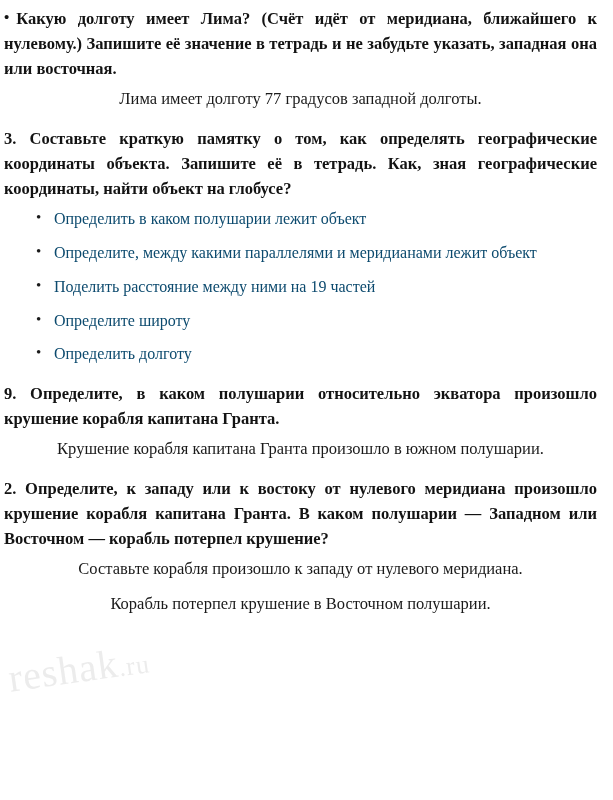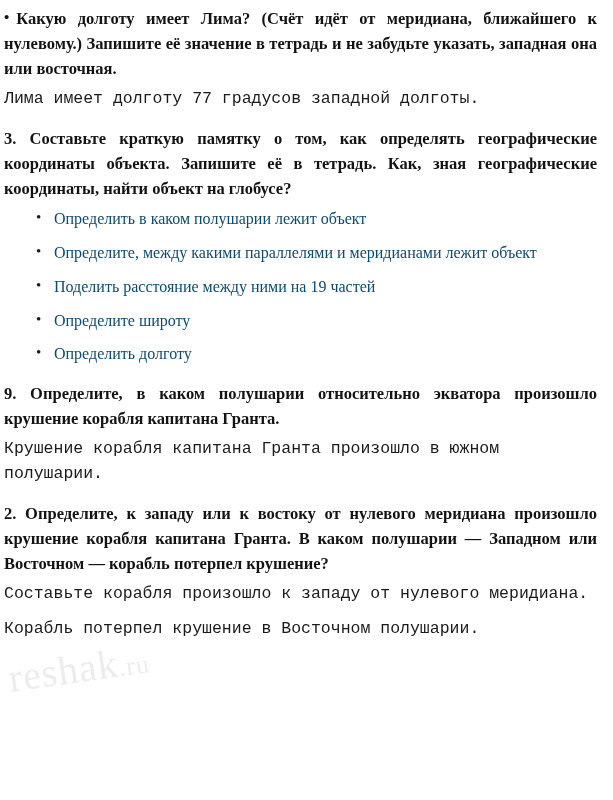--- a/index.html
+++ b/index.html
@@ -29,25 +29,25 @@
     line-height: 1.52;
     text-align: justify;
     text-justify: inter-word;
     margin: 0 0 6px 0;
     color: #131313;
   }
   .q-bold.first {
     margin-top: 0;
   }
   .answer {
-    font-family: Liberation Mono, monospace;
+    font-family: Liberation Serif, serif;
     font-weight: normal;
     font-size: 16.5px;
     line-height: 1.5;
-    text-align: left;
+    text-align: center;
     margin: 0 0 10px 0;
     color: #1a1a1a;
   }
   ul.bullets {
     list-style: none;
     margin: 4px 0 14px 0;
     padding: 0;
   }
   ul.bullets li {
     position: relative;

